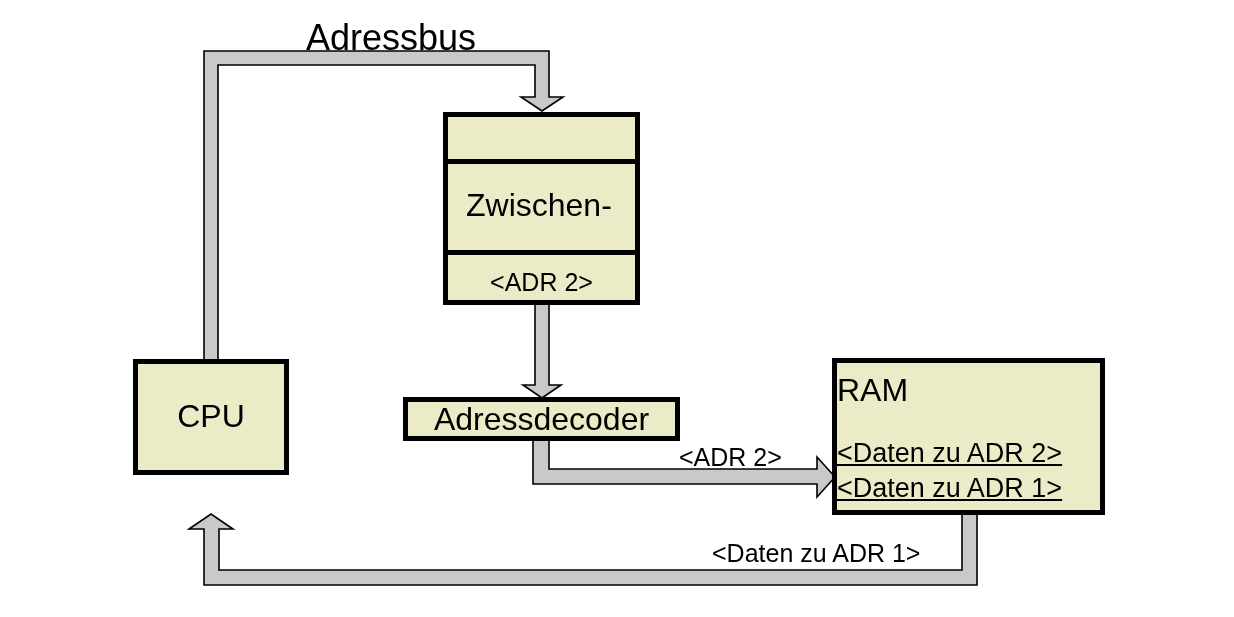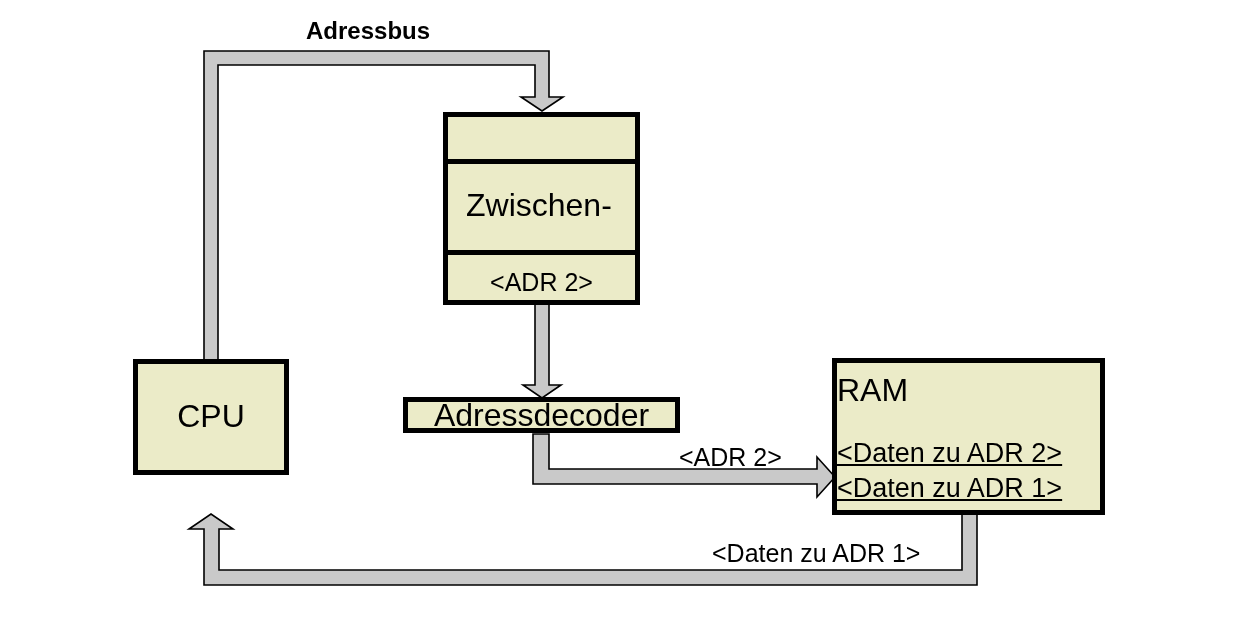--- a/index.html
+++ b/index.html
@@ -25,36 +25,36 @@
   }
   .box {
     position: absolute;
     box-sizing: border-box;
     background: var(--box-fill, #ebebc8);
     border: 5px solid var(--box-border, #000);
   }
   .box-label-big { font-size: 32px; line-height: 1.1; }
   .center-text { display: flex; align-items: center; justify-content: center; }
   .float-label { position: absolute; white-space: nowrap; }
-  .label-big   { font-size: 24px; font-weight: bold; }
+  .label-big   { font-size: 36px; }
   .label-small { font-size: 25px; }
 
   
   #cpu { left: 133px; top: 359px; width: 156px; height: 116px; }
 
   
   #buffer { left: 443px; top: 112px; width: 197px; height: 193px;
             display: flex; flex-direction: column; gap: 10px; }
   #buffer .compartment-top { height: 32px; flex: none; }
   #buffer .divider { height: 5px; flex: none; background: var(--box-border, #000); }
   #buffer .compartment-mid { flex: 1 1 auto; padding: 12px 0 0 18px; font-size: 32px; line-height: 38px; }
   #buffer .compartment-slot { height: 35px; flex: none; font-size: 25px; }
 
   
-  #decoder { left: 403px; top: 397px; width: 277px; height: 36px; font-size: 32px; }
+  #decoder { left: 403px; top: 397px; width: 277px; height: 44px; font-size: 32px; }
 
   
   #ram { left: 832px; top: 358px; width: 273px; height: 157px; text-align: left; }
   #ram .ram-title { margin-top: 9px; font-size: 32px; }
   #ram .ram-rows { margin-top: 27px; font-size: 27px; line-height: 35px; text-decoration: underline; }
 
   
   #adressbus-label   { left: 306px; top: 17px; }
   #datenbus-label    { left: 518px; top: 532px; }
   #adr2-bus-label    { left: 679px; top: 443px; }

